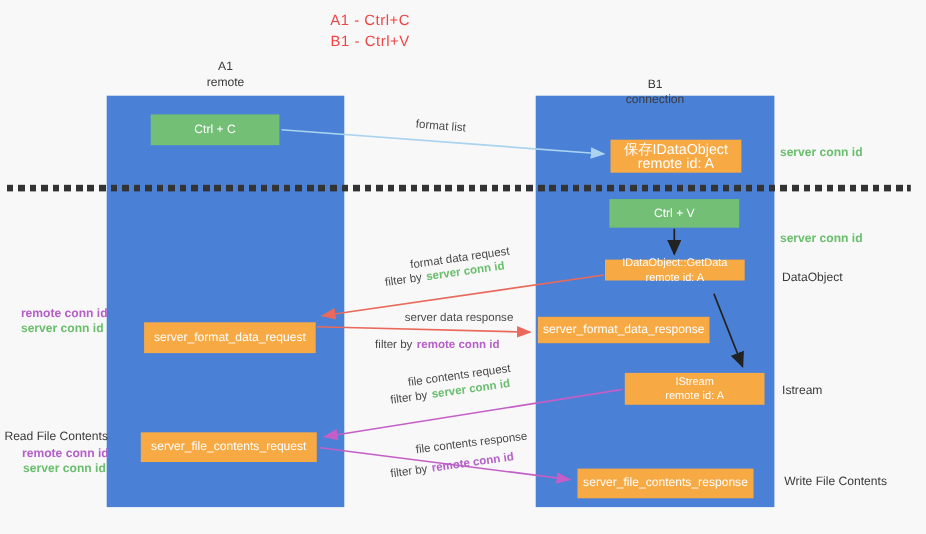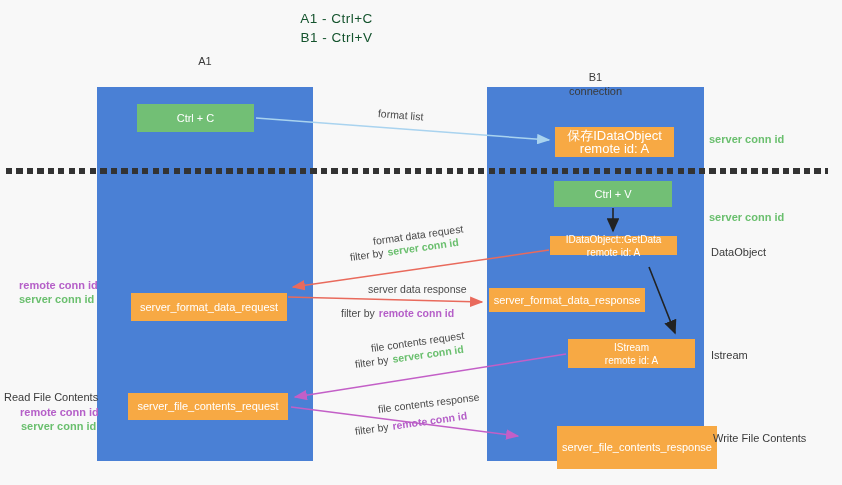--- a/index.html
+++ b/index.html
@@ -6,21 +6,21 @@
   html,body { background:#f8f8f8; }
   .canvas {
     position: relative;
     width: 842px; height: 485px;
     background: #f8f8f8;
     font-family: "Liberation Sans", sans-serif;
     overflow: hidden;
   }
   .title {
     position: absolute; left: 0; top: 9px; width: 673px;
-    text-align: center; color: #14532d; font-size: 13.5px; line-height: 19px;
+    text-align: center; color: #ef4444; font-size: 13.5px; line-height: 19px;
     letter-spacing: .5px;
   }
   .lane {
     position: absolute; top: 87px; height: 374px;
     background: #4a80d5; z-index: 1;
   }
   .lane-header {
     position: absolute; top: 55px; text-align: center;
     color: #3a3a3a; font-size: 11px; line-height: 13.5px; z-index: 3;
   }
@@ -54,20 +54,21 @@
 
 <div class="canvas">
 
   <div class="title">
     <div>A1 - Ctrl+C</div>
     <div>B1 - Ctrl+V</div>
   </div>
 
   <div class="lane-header" style="left:97px; width:216px;">
     <div>A1</div>
+    <div>remote</div>
   </div>
   <div class="lane-header" style="left:487px; width:217px;margin-top:16px;">
     <div>B1</div>
     <div>connection</div>
   </div>
 
   <div class="lane" style="left:97px; width:216px;"></div>
   <div class="lane" style="left:487px; width:217px;"></div>
 
   <div class="divider"></div>
@@ -116,21 +117,21 @@
   <div class="box orange" style="left:489px; top:288px; width:156px; height:24px;">
     <div>server_format_data_response</div>
   </div>
   <div class="box orange" style="left:568px; top:339px; width:127px; height:29px; font-size:10px;">
     <div>IStream</div>
     <div>remote id: A</div>
   </div>
   <div class="box orange" style="left:128px; top:393px; width:160px; height:27px;">
     <div>server_file_contents_request</div>
   </div>
-  <div class="box orange" style="left:525px; top:426px; width:160px; height:43px;margin-left:32px;">
+  <div class="box orange" style="left:525px; top:426px; width:160px; height:27px;">
     <div>server_file_contents_response</div>
   </div>
 
   <div class="slabel cgreen" style="left:709px; top:133px;">server conn id</div>
   <div class="slabel cgreen" style="left:709px; top:211px;">server conn id</div>
   <div class="slabel" style="left:711px; top:246px;">DataObject</div>
   <div class="slabel" style="left:711px; top:349px;">Istream</div>
   <div class="slabel" style="left:713px; top:432px;">Write File Contents</div>
 
   <div class="slabel cpurple" style="left:19px; top:279px;">remote conn id</div>

